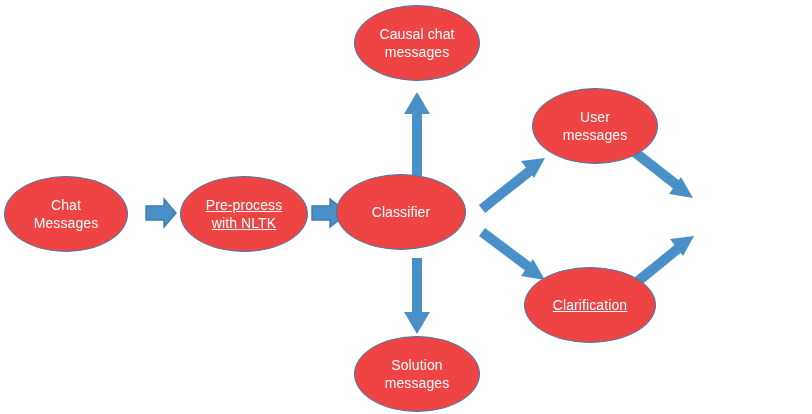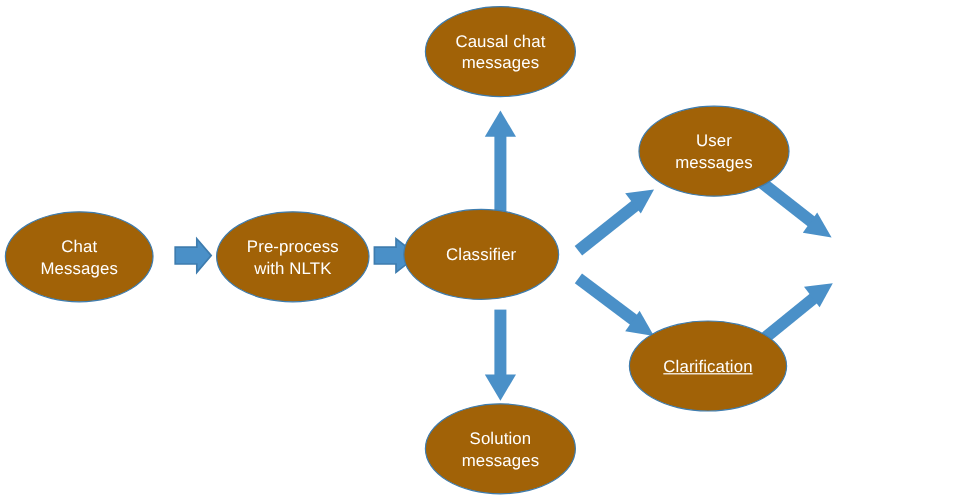--- a/index.html
+++ b/index.html
@@ -25,21 +25,21 @@
     top: 0;
     width: 812px;
     height: 414px;
   }
   .node {
     position: absolute;
     display: flex;
     align-items: center;
     justify-content: center;
     border-radius: 50%;
-    background: #a16207;
+    background: #ef4444;
     border: 1px solid #3E7CAE;
     box-sizing: border-box;
     color: #ffffff;
     text-align: center;
     line-height: 1.32;
     font-size: 14px;
     letter-spacing: 0.1px;
     z-index: 2;
   }
   .node-label {
@@ -90,21 +90,21 @@
       <line x1="637" y1="282" x2="680" y2="247" stroke="#4A90C8" stroke-width="10" stroke-linecap="butt"></line>
       <polygon points="694,236 670,239 683,256" fill="#4A90C8"></polygon>
     </g>
   </svg>
 
   <div class="node" style="left:4px; top:176px; width:124px; height:76px;">
     <span class="node-label">Chat
 Messages</span>
   </div>
 
-  <div class="node" style="left:180px; top:176px; width:128px; height:76px;">
+  <div class="node" style="left:180px; top:176px; width:128px; height:76px;text-decoration:underline;">
     <span class="node-label">Pre-process
 with NLTK</span>
   </div>
 
   <div class="node" style="left:336px; top:174px; width:130px; height:76px;">
     <span class="node-label">Classifier</span>
   </div>
 
   <div class="node" style="left:354px; top:5px; width:126px; height:76px;">
     <span class="node-label">Causal chat

